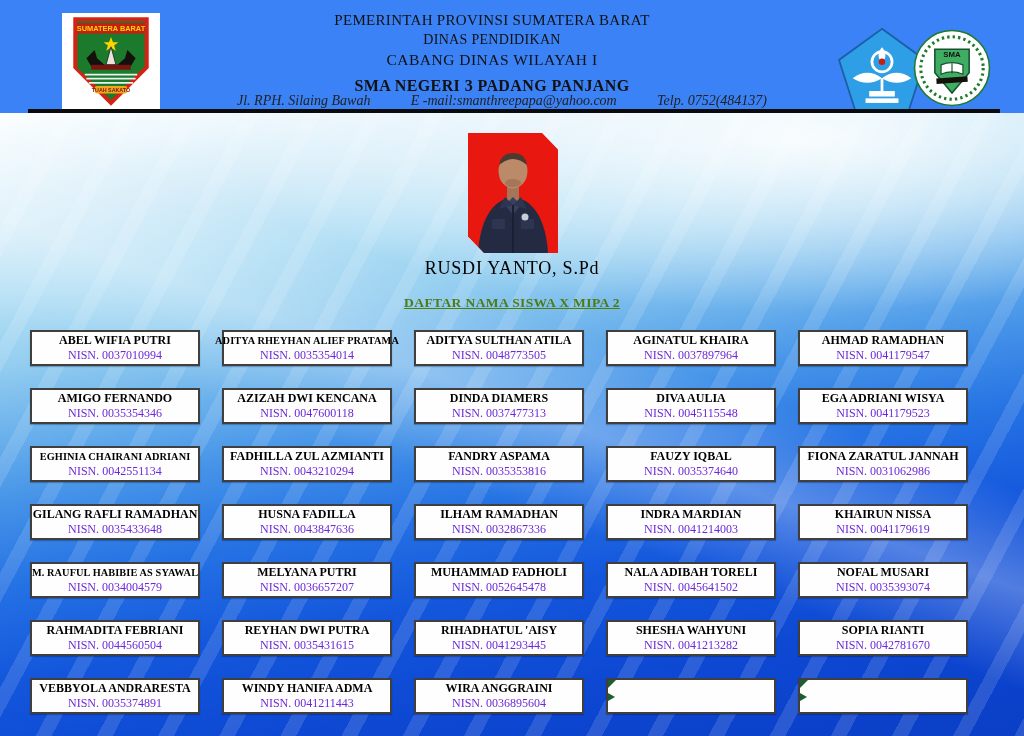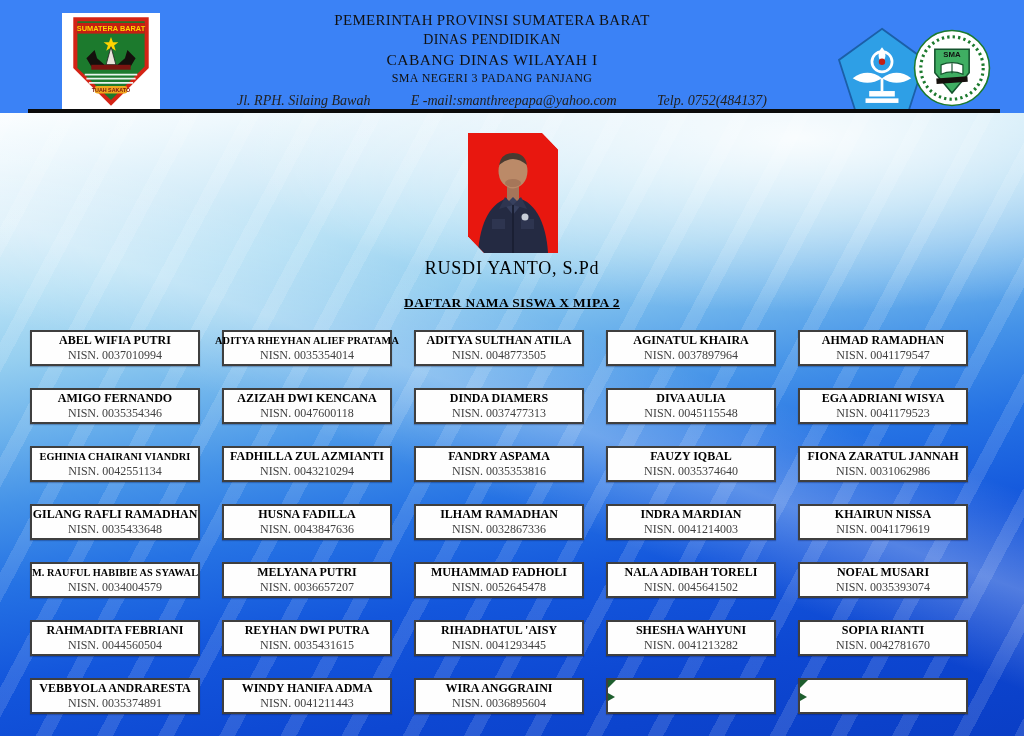--- a/index.html
+++ b/index.html
@@ -6,21 +6,21 @@
   .page{
     position:relative;width:1024px;height:736px;overflow:hidden;
     font-family:"Liberation Serif","DejaVu Serif",serif;background:#ffffff;
   }
   
   .letterhead{position:absolute;left:0;top:0;width:1024px;height:113px;background:#3b82f6;}
   .hdr-text{position:absolute;left:160px;right:200px;top:12px;text-align:center;color:#111;}
   .hdr-l1{font-size:15px;letter-spacing:.3px;}
   .hdr-l2{font-size:14px;margin-top:3px;letter-spacing:.3px;}
   .hdr-l3{font-size:15.5px;margin-top:3px;letter-spacing:.5px;}
-  .hdr-l4{font-size:12px;font-weight:normal;margin-top:2px;letter-spacing:.4px;}
+  .hdr-l4{font-size:16px;font-weight:bold;margin-top:8px;letter-spacing:.4px;}
   .addr-row{position:absolute;left:237px;width:530px;top:93px;display:flex;justify-content:space-between;
             font-style:italic;font-size:14px;color:#222;text-align:right;}
   .rule{position:absolute;left:28px;width:972px;top:109px;height:4px;background:#0b0b0b;}
   .logo-left{position:absolute;left:62px;top:13px;width:98px;height:97px;background:#fff;}
   .logo-left svg{position:absolute;left:8px;top:2px;}
   .logo-tutwuri{position:absolute;left:836px;top:27px;width:92px;height:86px;}
   .logo-school{position:absolute;left:913px;top:29px;width:78px;height:78px;}
   
   .bg{
     position:absolute;left:0;top:113px;width:1024px;height:623px;
@@ -32,34 +32,34 @@
                       #6cb2ec 40%,#4492e8 49%,#2572e4 59%,#1356dc 71%,#0d47d2 85%,#0a3ec6 100%);
   }
   
   .photo{
     position:absolute;left:468px;top:133px;width:90px;height:120px;background:#e8170f;
     clip-path:polygon(0 0,82% 0,100% 14%,100% 100%,18% 100%,0 86%);
   }
   .principal-name{position:absolute;left:0;right:0;top:258px;text-align:center;
     font-size:18px;font-weight:normal;color:#000;letter-spacing:.8px;}
   .list-title{position:absolute;left:0;right:0;top:295px;text-align:center;
-    font-size:13.5px;font-weight:bold;text-decoration:underline;color:#000000;letter-spacing:.4px;}
+    font-size:13.5px;font-weight:bold;text-decoration:underline;color:#4d7c0f;letter-spacing:.4px;}
   
   .grid{
     position:absolute;left:30px;top:330px;width:962px;
     display:grid;grid-template-columns:repeat(5,170px);column-gap:28px;row-gap:14px;gap:22px;
   }
   .card{
     position:relative;box-sizing:border-box;width:170px;height:36px;background:#fefefe;
     border:2px solid #3f3f3f;display:flex;flex-direction:column;align-items:center;justify-content:center;
     box-shadow:0 1px 1px rgba(0,0,40,.25);
   }
   .s-name{font-size:12px;font-weight:bold;color:#000;white-space:nowrap;line-height:15px;}
   .s-name.small{font-size:10.3px;letter-spacing:.1px;}
-  .s-nisn{font-size:12px;color:#404040;line-height:15px;}
+  .s-nisn{font-size:12px;color:#6d28d9;line-height:15px;}
   .card.empty::before{
     content:"";position:absolute;left:0;top:0;width:0;height:0;
     border-top:8px solid #1e5e2e;border-right:8px solid transparent;
   }
   .card.empty::after{
     content:"";position:absolute;left:0;top:13px;width:0;height:0;
     border-left:7px solid #1e5e2e;border-top:4px solid transparent;border-bottom:4px solid transparent;
   }
 </style>
 </head>
@@ -186,21 +186,21 @@
     </div>
       <div class="card">
       <div class="s-name">DIVA AULIA</div>
       <div class="s-nisn">NISN. 0045115548</div>
     </div>
       <div class="card">
       <div class="s-name">EGA ADRIANI WISYA</div>
       <div class="s-nisn">NISN. 0041179523</div>
     </div>
       <div class="card">
-      <div class="s-name small">EGHINIA CHAIRANI VIANDRI</div>
+      <div class="s-name small">EGHINIA CHAIRANI ADRIANI</div>
       <div class="s-nisn">NISN. 0042551134</div>
     </div>
       <div class="card">
       <div class="s-name">FADHILLA ZUL AZMIANTI</div>
       <div class="s-nisn">NISN. 0043210294</div>
     </div>
       <div class="card">
       <div class="s-name">FANDRY ASPAMA</div>
       <div class="s-nisn">NISN. 0035353816</div>
     </div>

